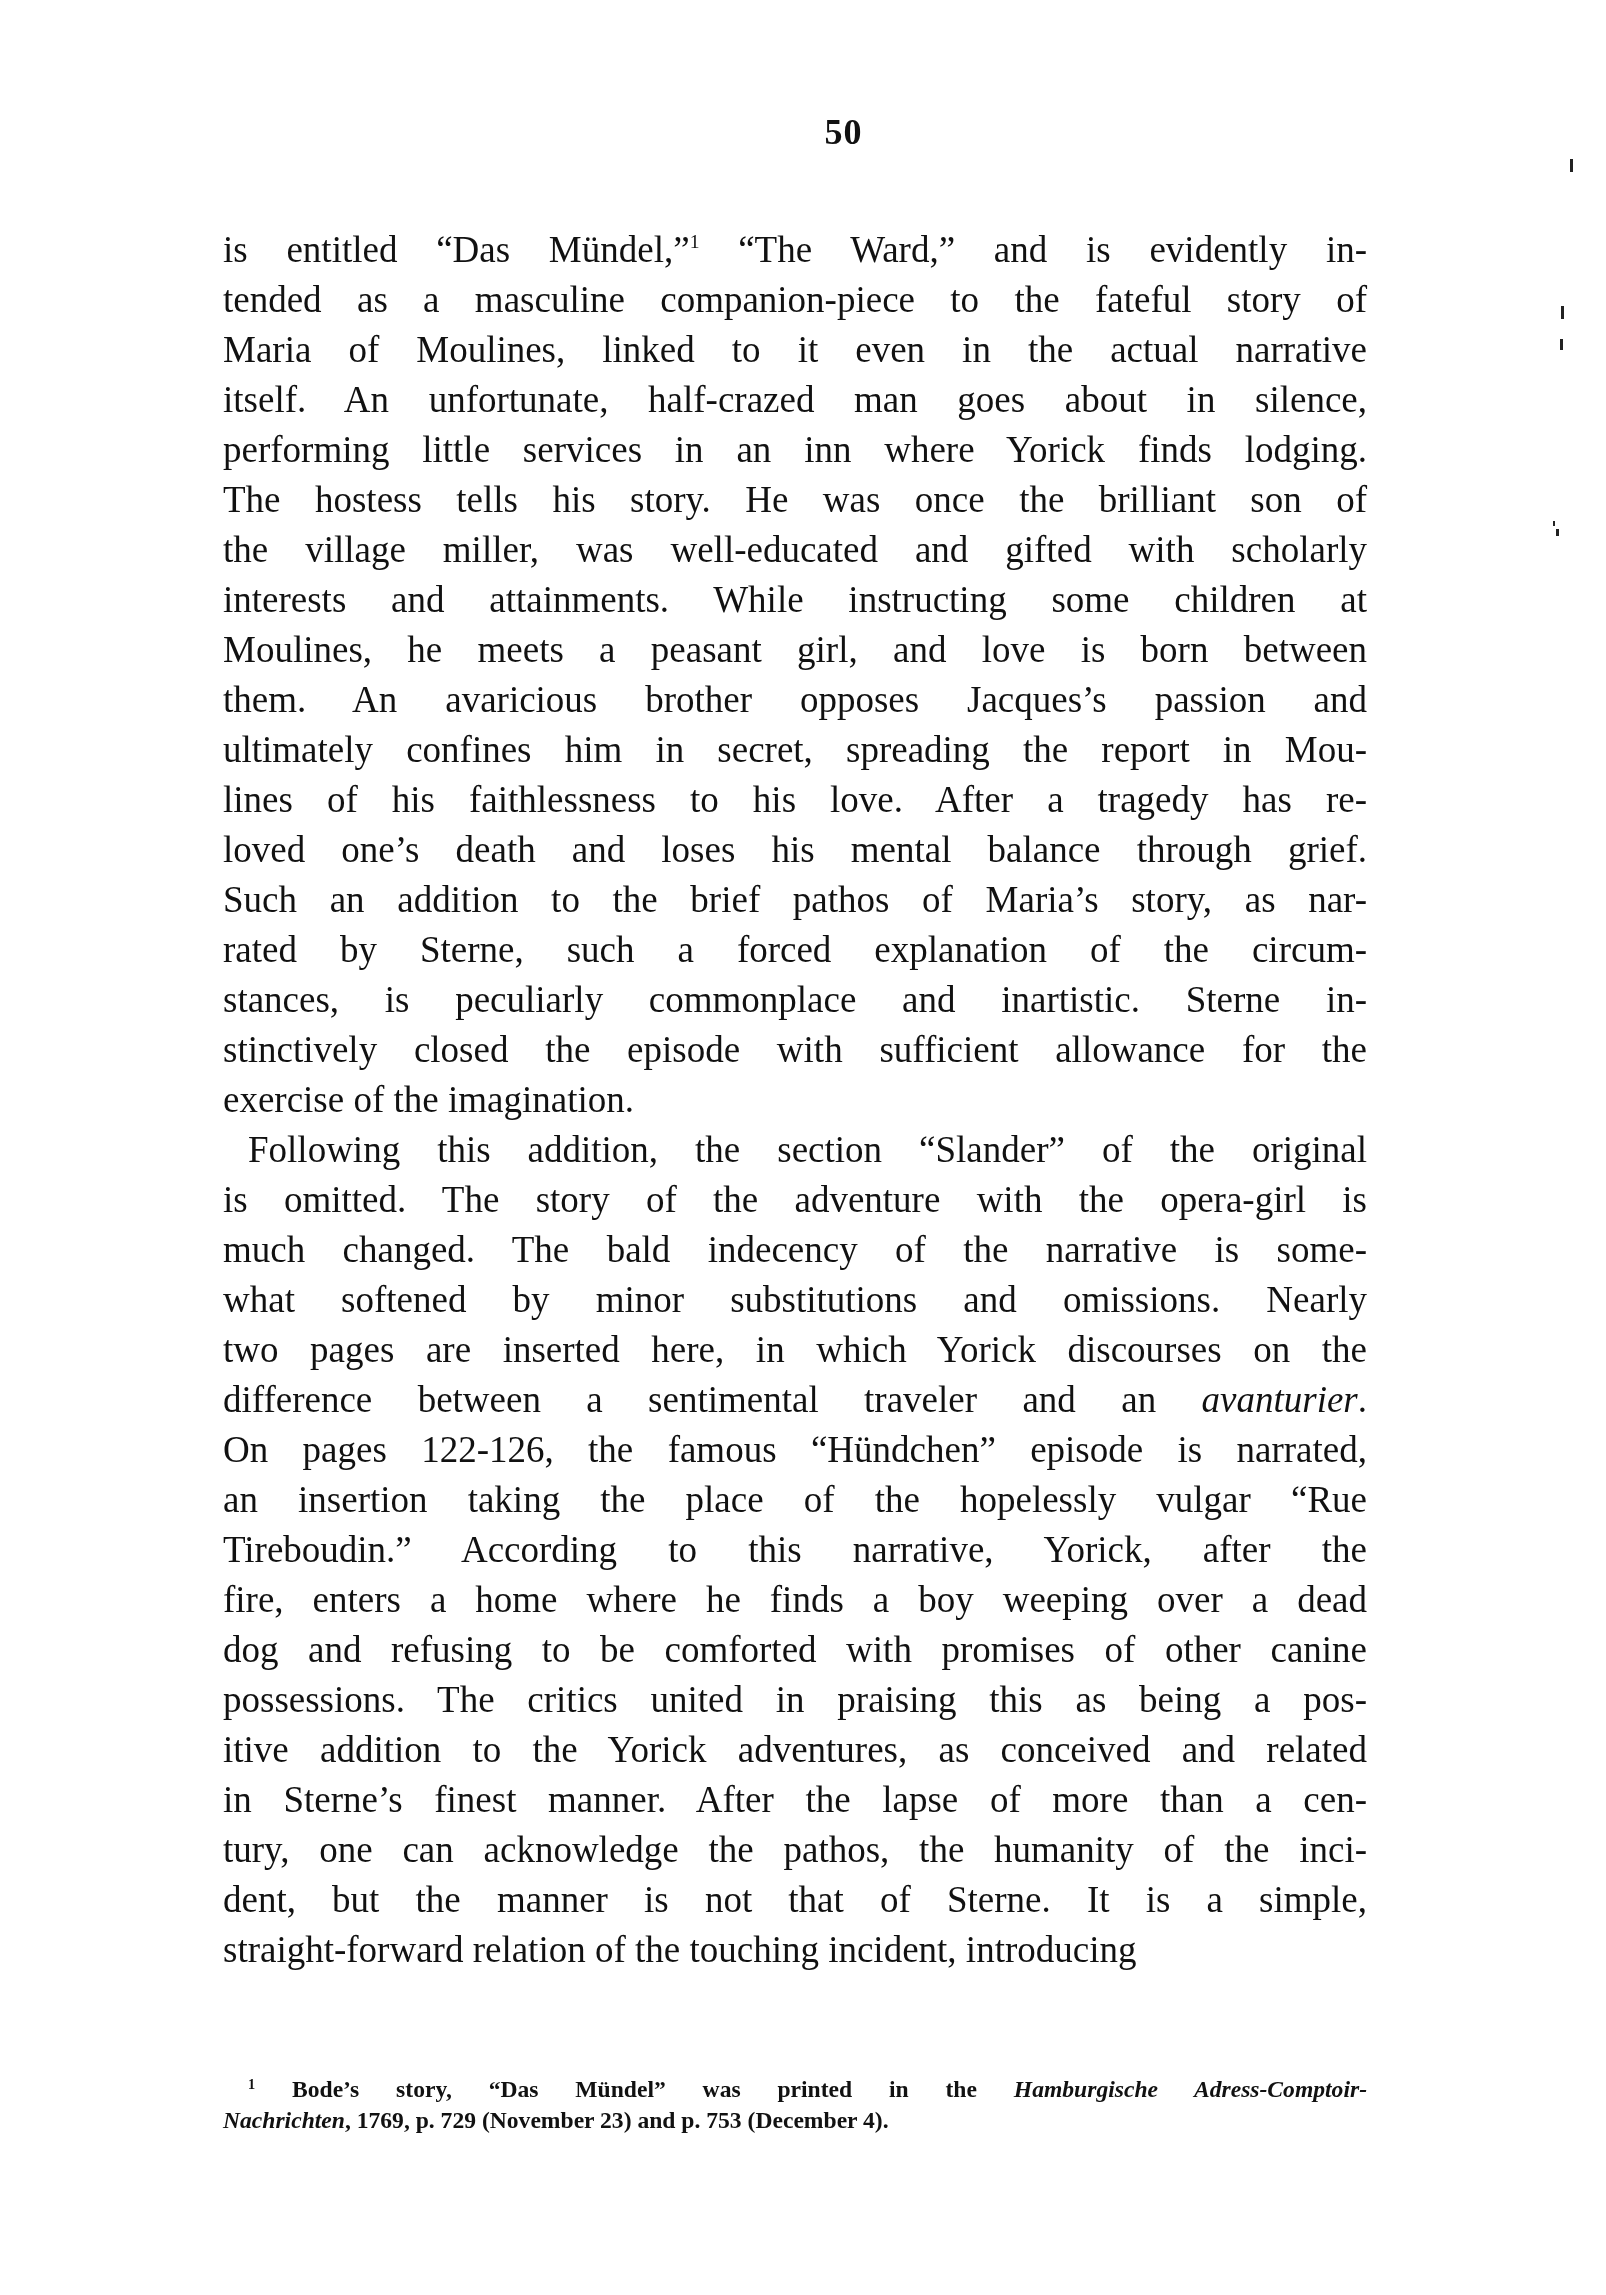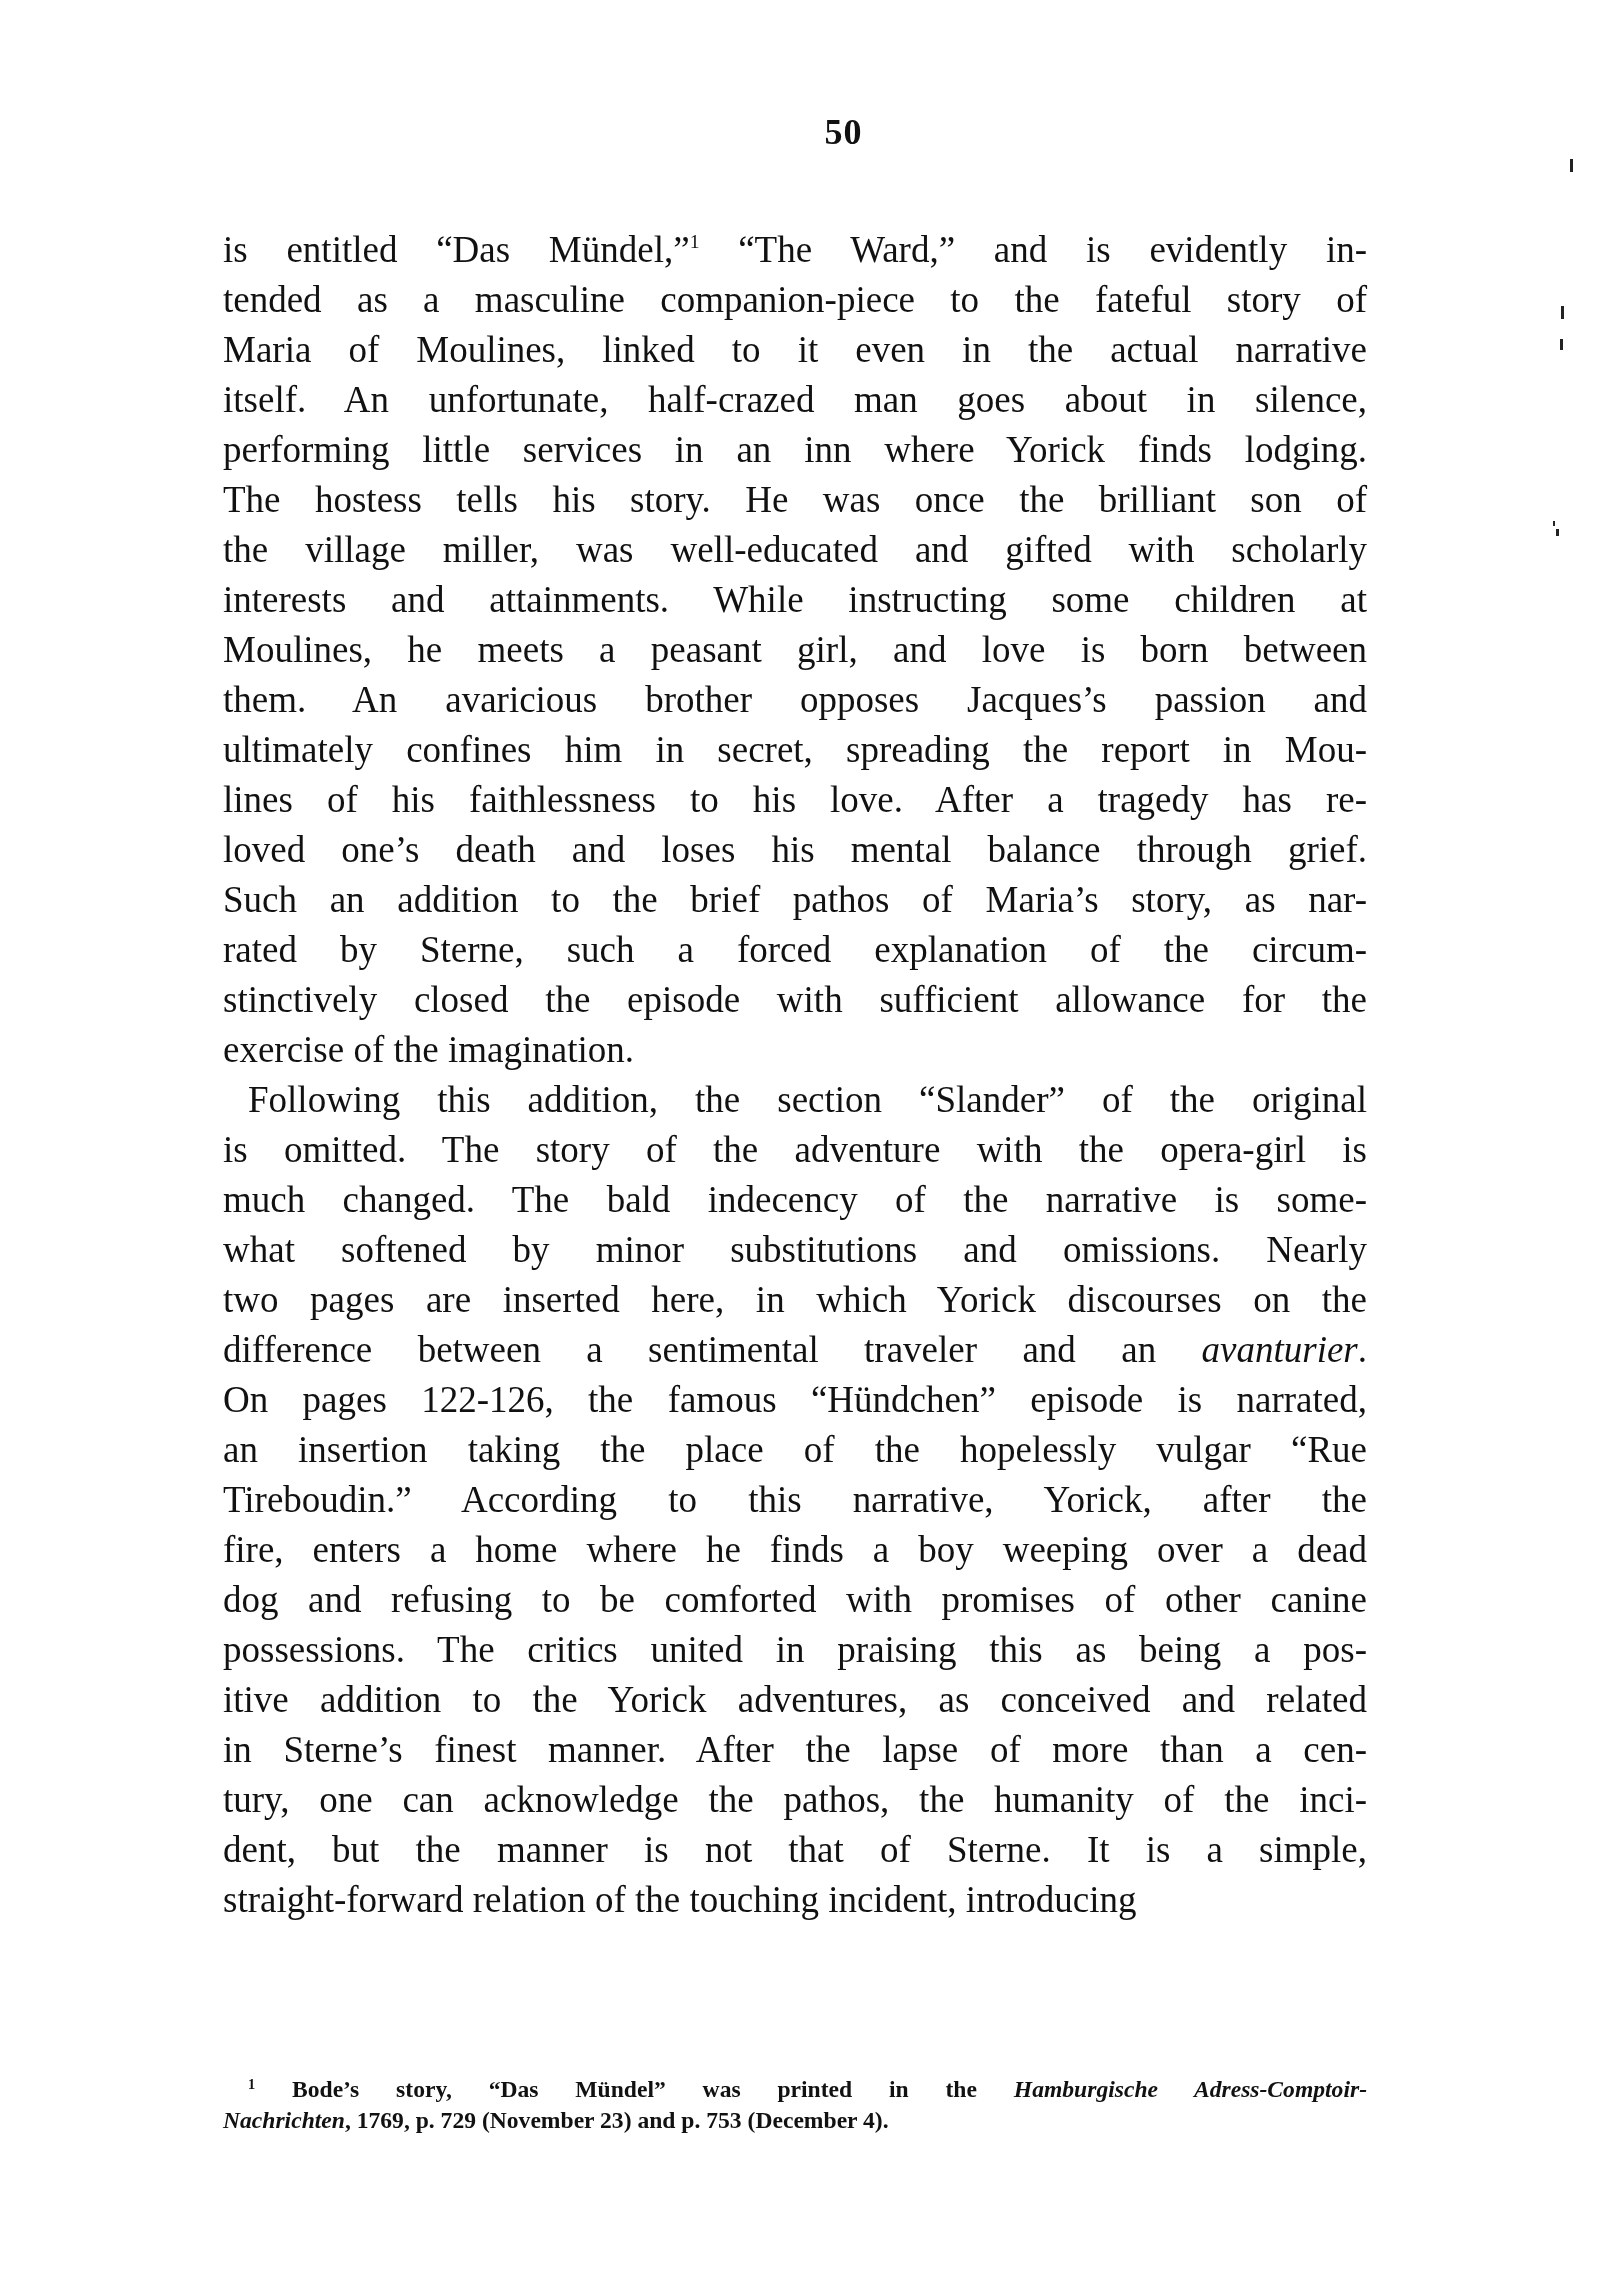--- a/index.html
+++ b/index.html
@@ -97,20 +97,21 @@
       <div class="line"><span>The hostess tells his story.  He was once the brilliant son of</span></div>
       <div class="line"><span>the village miller, was well-educated and gifted with scholarly</span></div>
       <div class="line"><span>interests and attainments.  While instructing some children at</span></div>
       <div class="line"><span>Moulines, he meets a peasant girl, and love is born between</span></div>
       <div class="line"><span>them.  An avaricious brother opposes Jacques’s passion and</span></div>
       <div class="line"><span>ultimately confines him in secret, spreading the report in Mou-</span></div>
       <div class="line"><span>lines of his faithlessness to his love.  After a tragedy has re-</span></div>
       <div class="line"><span>loved one’s death and loses his mental balance through grief.</span></div>
       <div class="line"><span>Such an addition to the brief pathos of Maria’s story, as nar-</span></div>
       <div class="line"><span>rated by Sterne, such a forced explanation of the circum-</span></div>
+      <div class="line"><span>stances, is peculiarly commonplace and inartistic.  Sterne in-</span></div>
       <div class="line"><span>stinctively closed the episode with sufficient allowance for the</span></div>
       <div class="line last"><span>exercise of the imagination.</span></div>
     </div>
   <div id="para-1">
       <div class="line indent"><span>Following this addition, the section “Slander” of the original</span></div>
       <div class="line"><span>is omitted.  The story of the adventure with the opera-girl is</span></div>
       <div class="line"><span>much changed.  The bald indecency of the narrative is some-</span></div>
       <div class="line"><span>what softened by minor substitutions and omissions.  Nearly</span></div>
       <div class="line"><span>two pages are inserted here, in which Yorick discourses on the</span></div>
       <div class="line"><span>difference between a sentimental traveler and an </span><i>avanturier</i><span>.</span></div>

